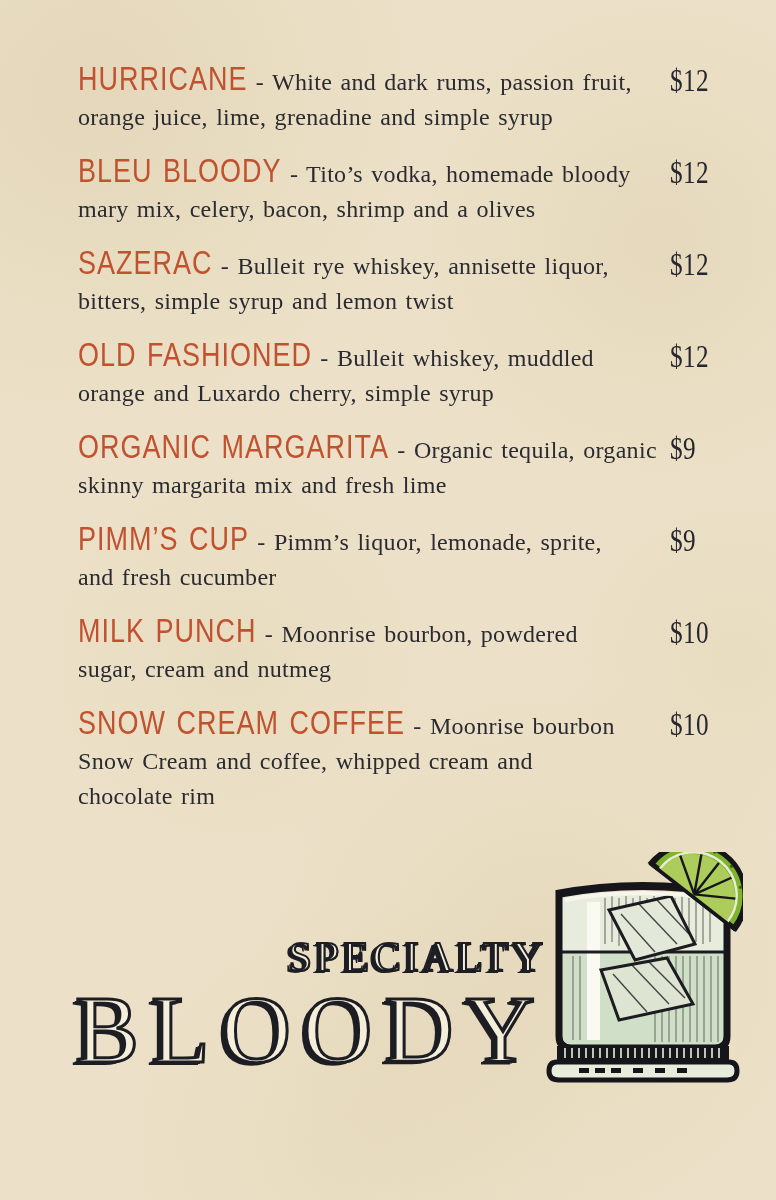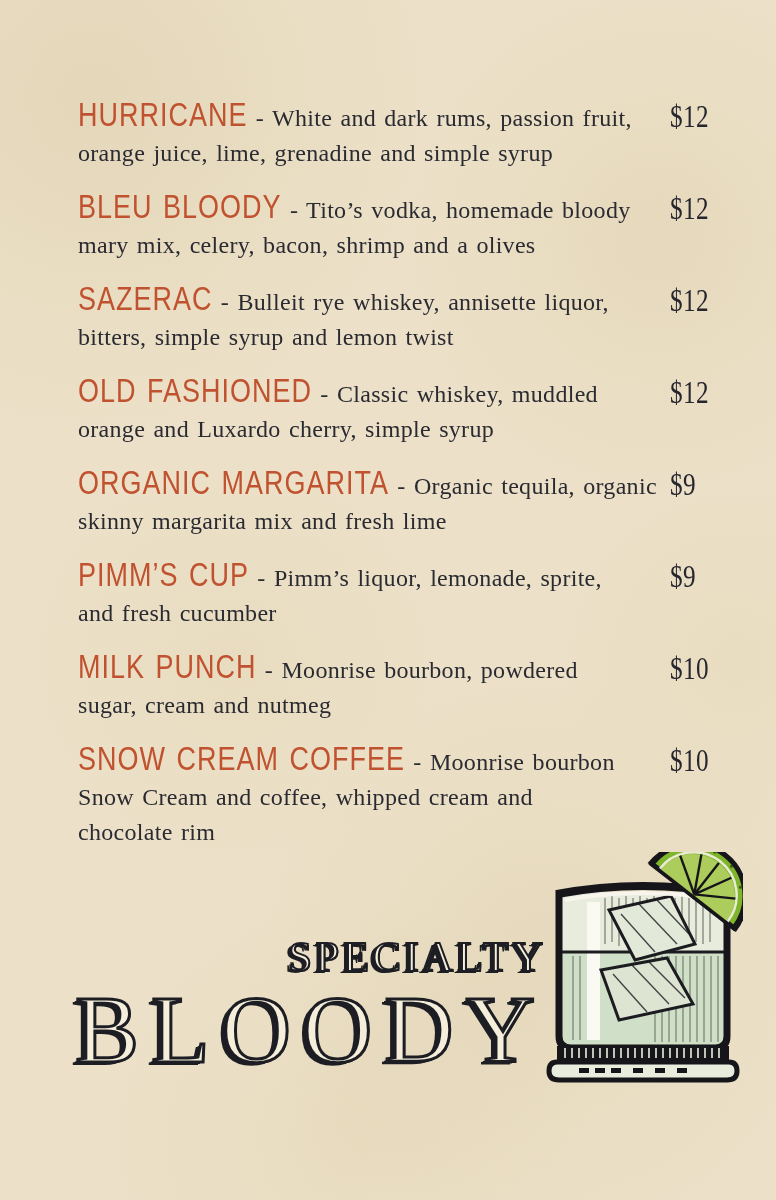--- a/index.html
+++ b/index.html
@@ -9,21 +9,21 @@
     background-image:
       radial-gradient(circle at 12% 8%,  rgba(203,182,140,.22) 0 2%, transparent 26%),
       radial-gradient(circle at 85% 20%, rgba(203,182,140,.18) 0 2%, transparent 22%),
       radial-gradient(circle at 30% 55%, rgba(210,190,150,.15) 0 2%, transparent 24%),
       radial-gradient(circle at 70% 80%, rgba(203,182,140,.18) 0 2%, transparent 26%),
       radial-gradient(circle at 45% 95%, rgba(210,190,150,.16) 0 2%, transparent 20%),
       radial-gradient(circle at 95% 55%, rgba(210,190,150,.14) 0 2%, transparent 18%);
     font-family:"Liberation Serif", serif;
     color:#2a2a31;
   }
-  .items{ position:absolute; left:78px; top:0; width:668px; padding-top:100px; }
+  .items{ position:absolute; left:78px; top:0; width:668px; padding-top:64px; }
   .item{ position:relative; padding-right:80px; margin-bottom:21px;
          font-size:24px; line-height:35px; letter-spacing:.3px; word-spacing:2px; }
   .item .name{
     display:inline-block; transform:scaleY(1.22); transform-origin:0 78%;
     font-family:"Liberation Sans", sans-serif;
     font-size:27px; letter-spacing:1px; color:#c0522f; line-height:35px;
   }
   .item .desc{ white-space:pre-wrap; }
   .item .price{
     position:absolute; left:592px; top:0;
@@ -66,21 +66,21 @@
       <span class="price">$12</span>
     </div>
     <div class="item">
       <span class="name">SAZERAC</span>
       <span class="desc">- Bulleit rye whiskey, annisette liquor,
 bitters, simple syrup and lemon twist</span>
       <span class="price">$12</span>
     </div>
     <div class="item">
       <span class="name">OLD FASHIONED</span>
-      <span class="desc">- Classic whiskey, muddled
+      <span class="desc">- Bulleit whiskey, muddled
 orange and Luxardo cherry, simple syrup</span>
       <span class="price">$12</span>
     </div>
     <div class="item">
       <span class="name">ORGANIC MARGARITA</span>
       <span class="desc">- Organic tequila, organic
 skinny margarita mix and fresh lime</span>
       <span class="price">$9</span>
     </div>
     <div class="item">

